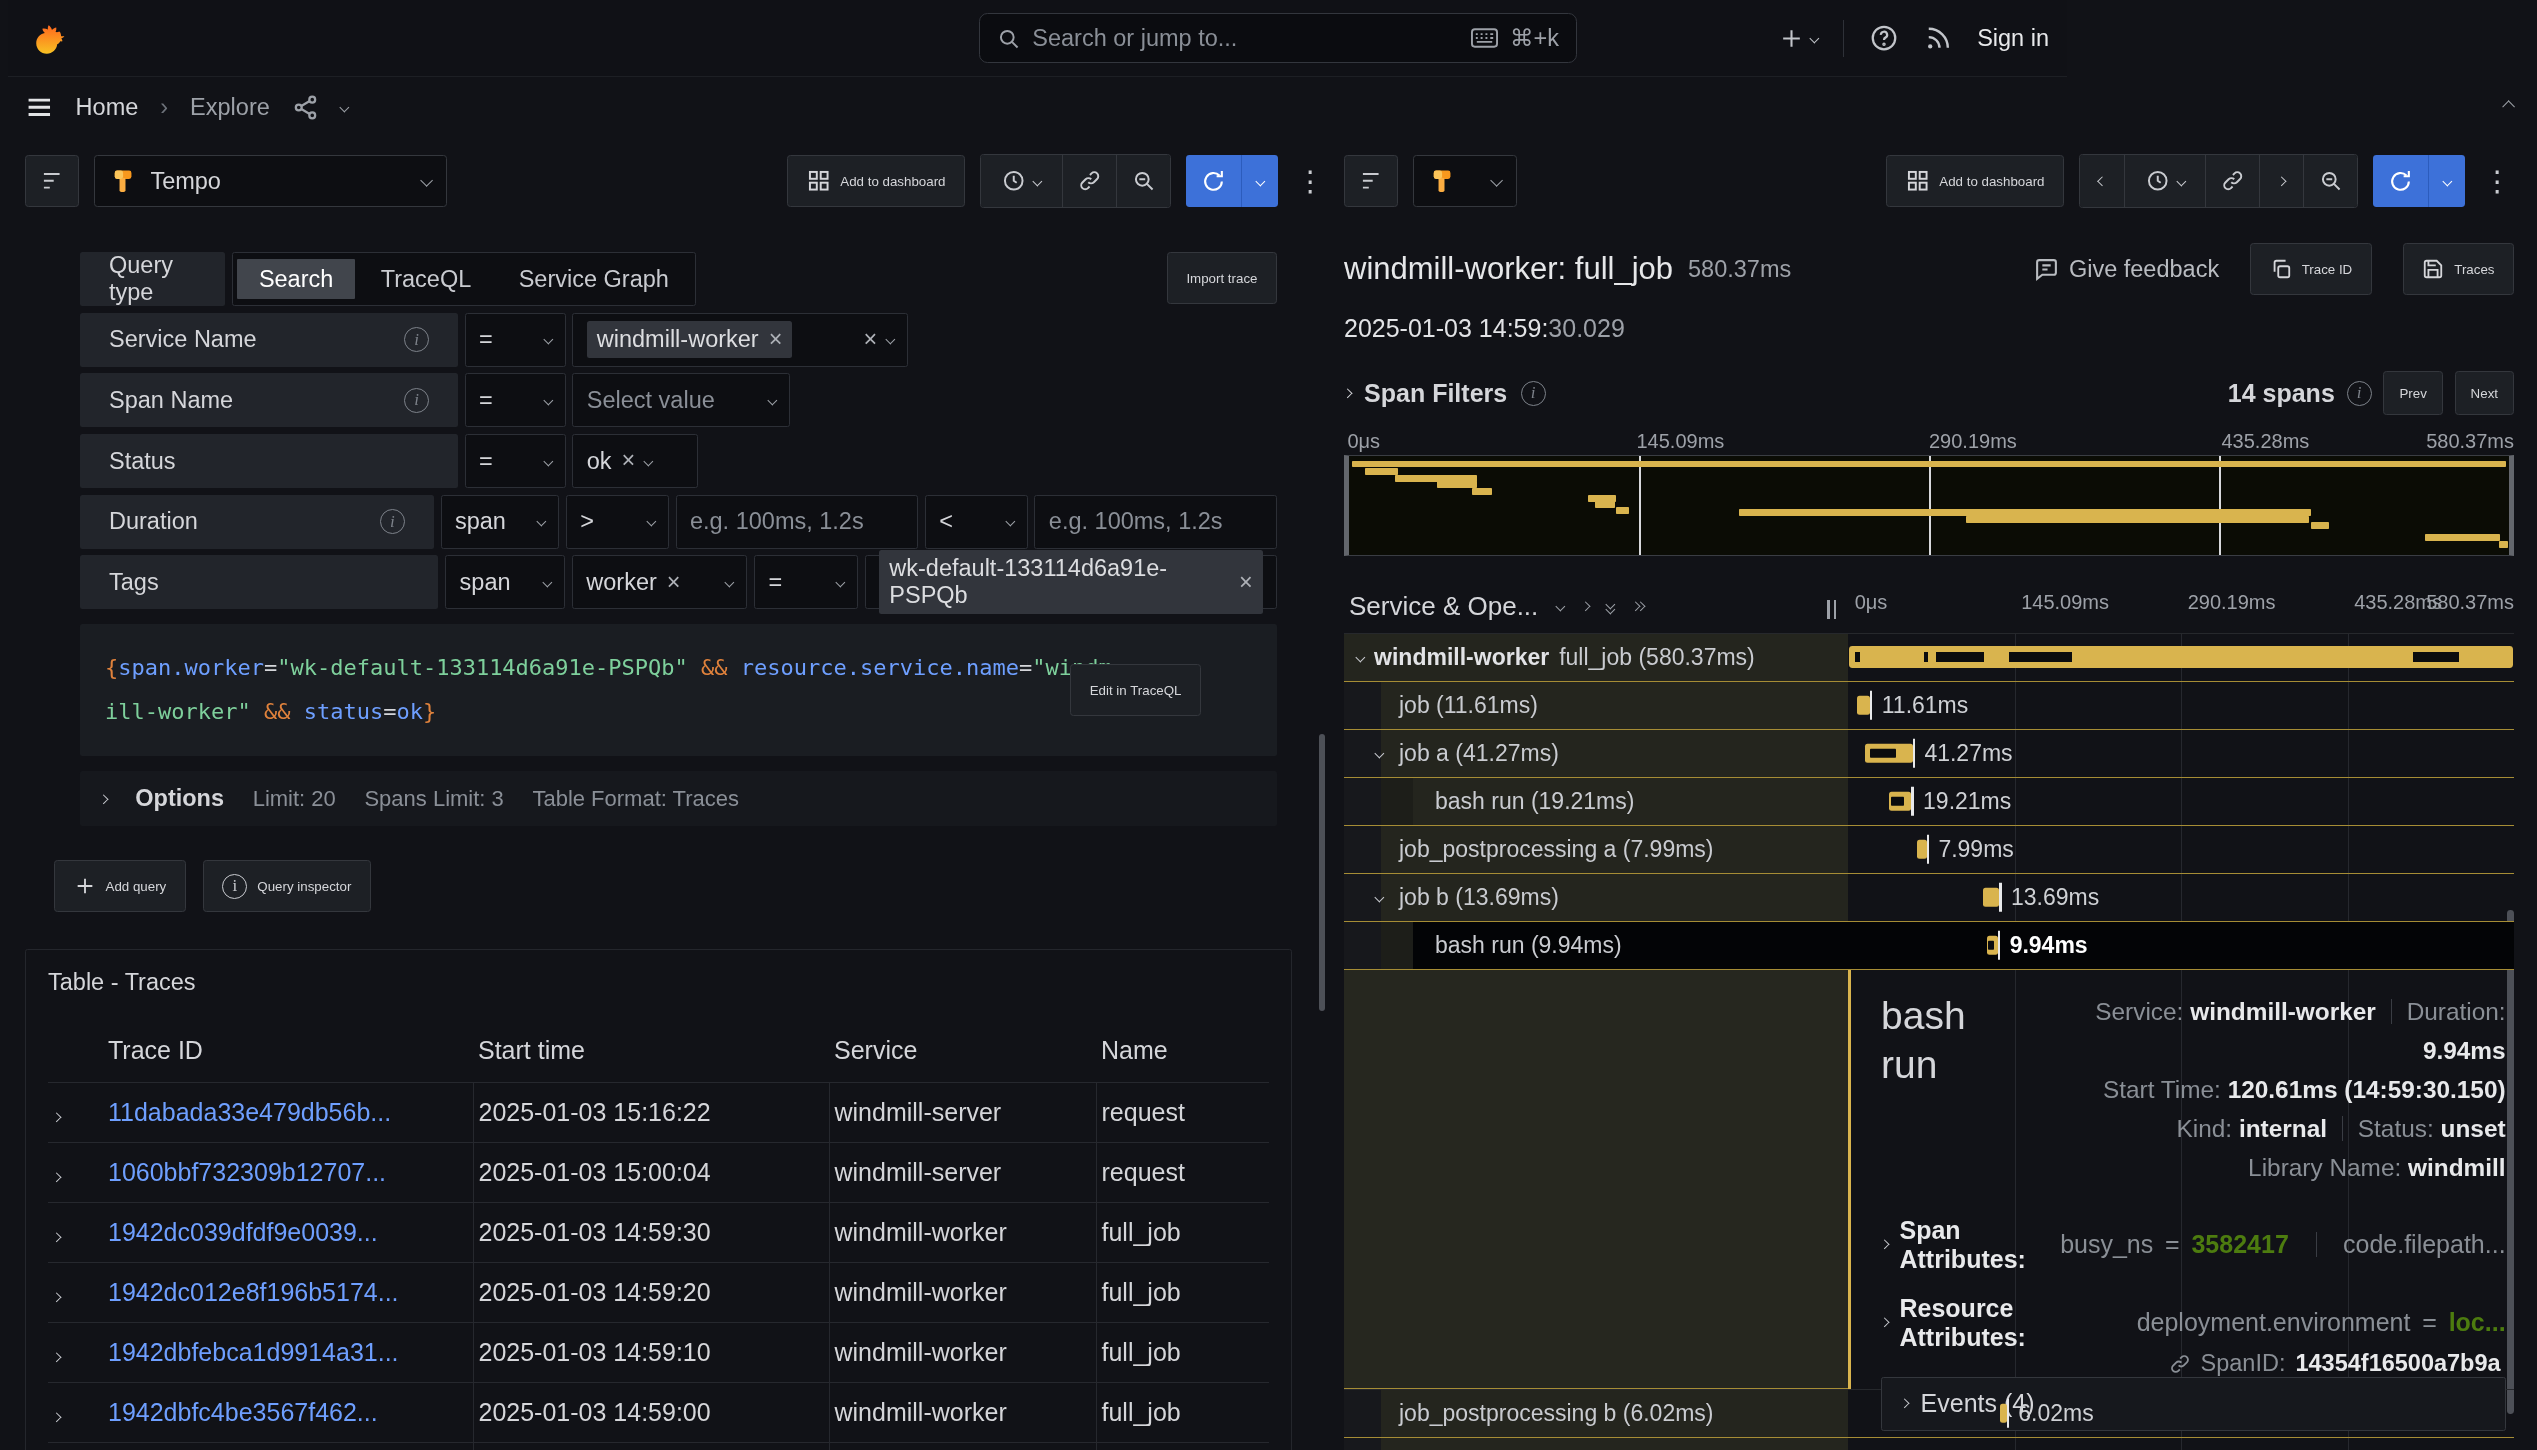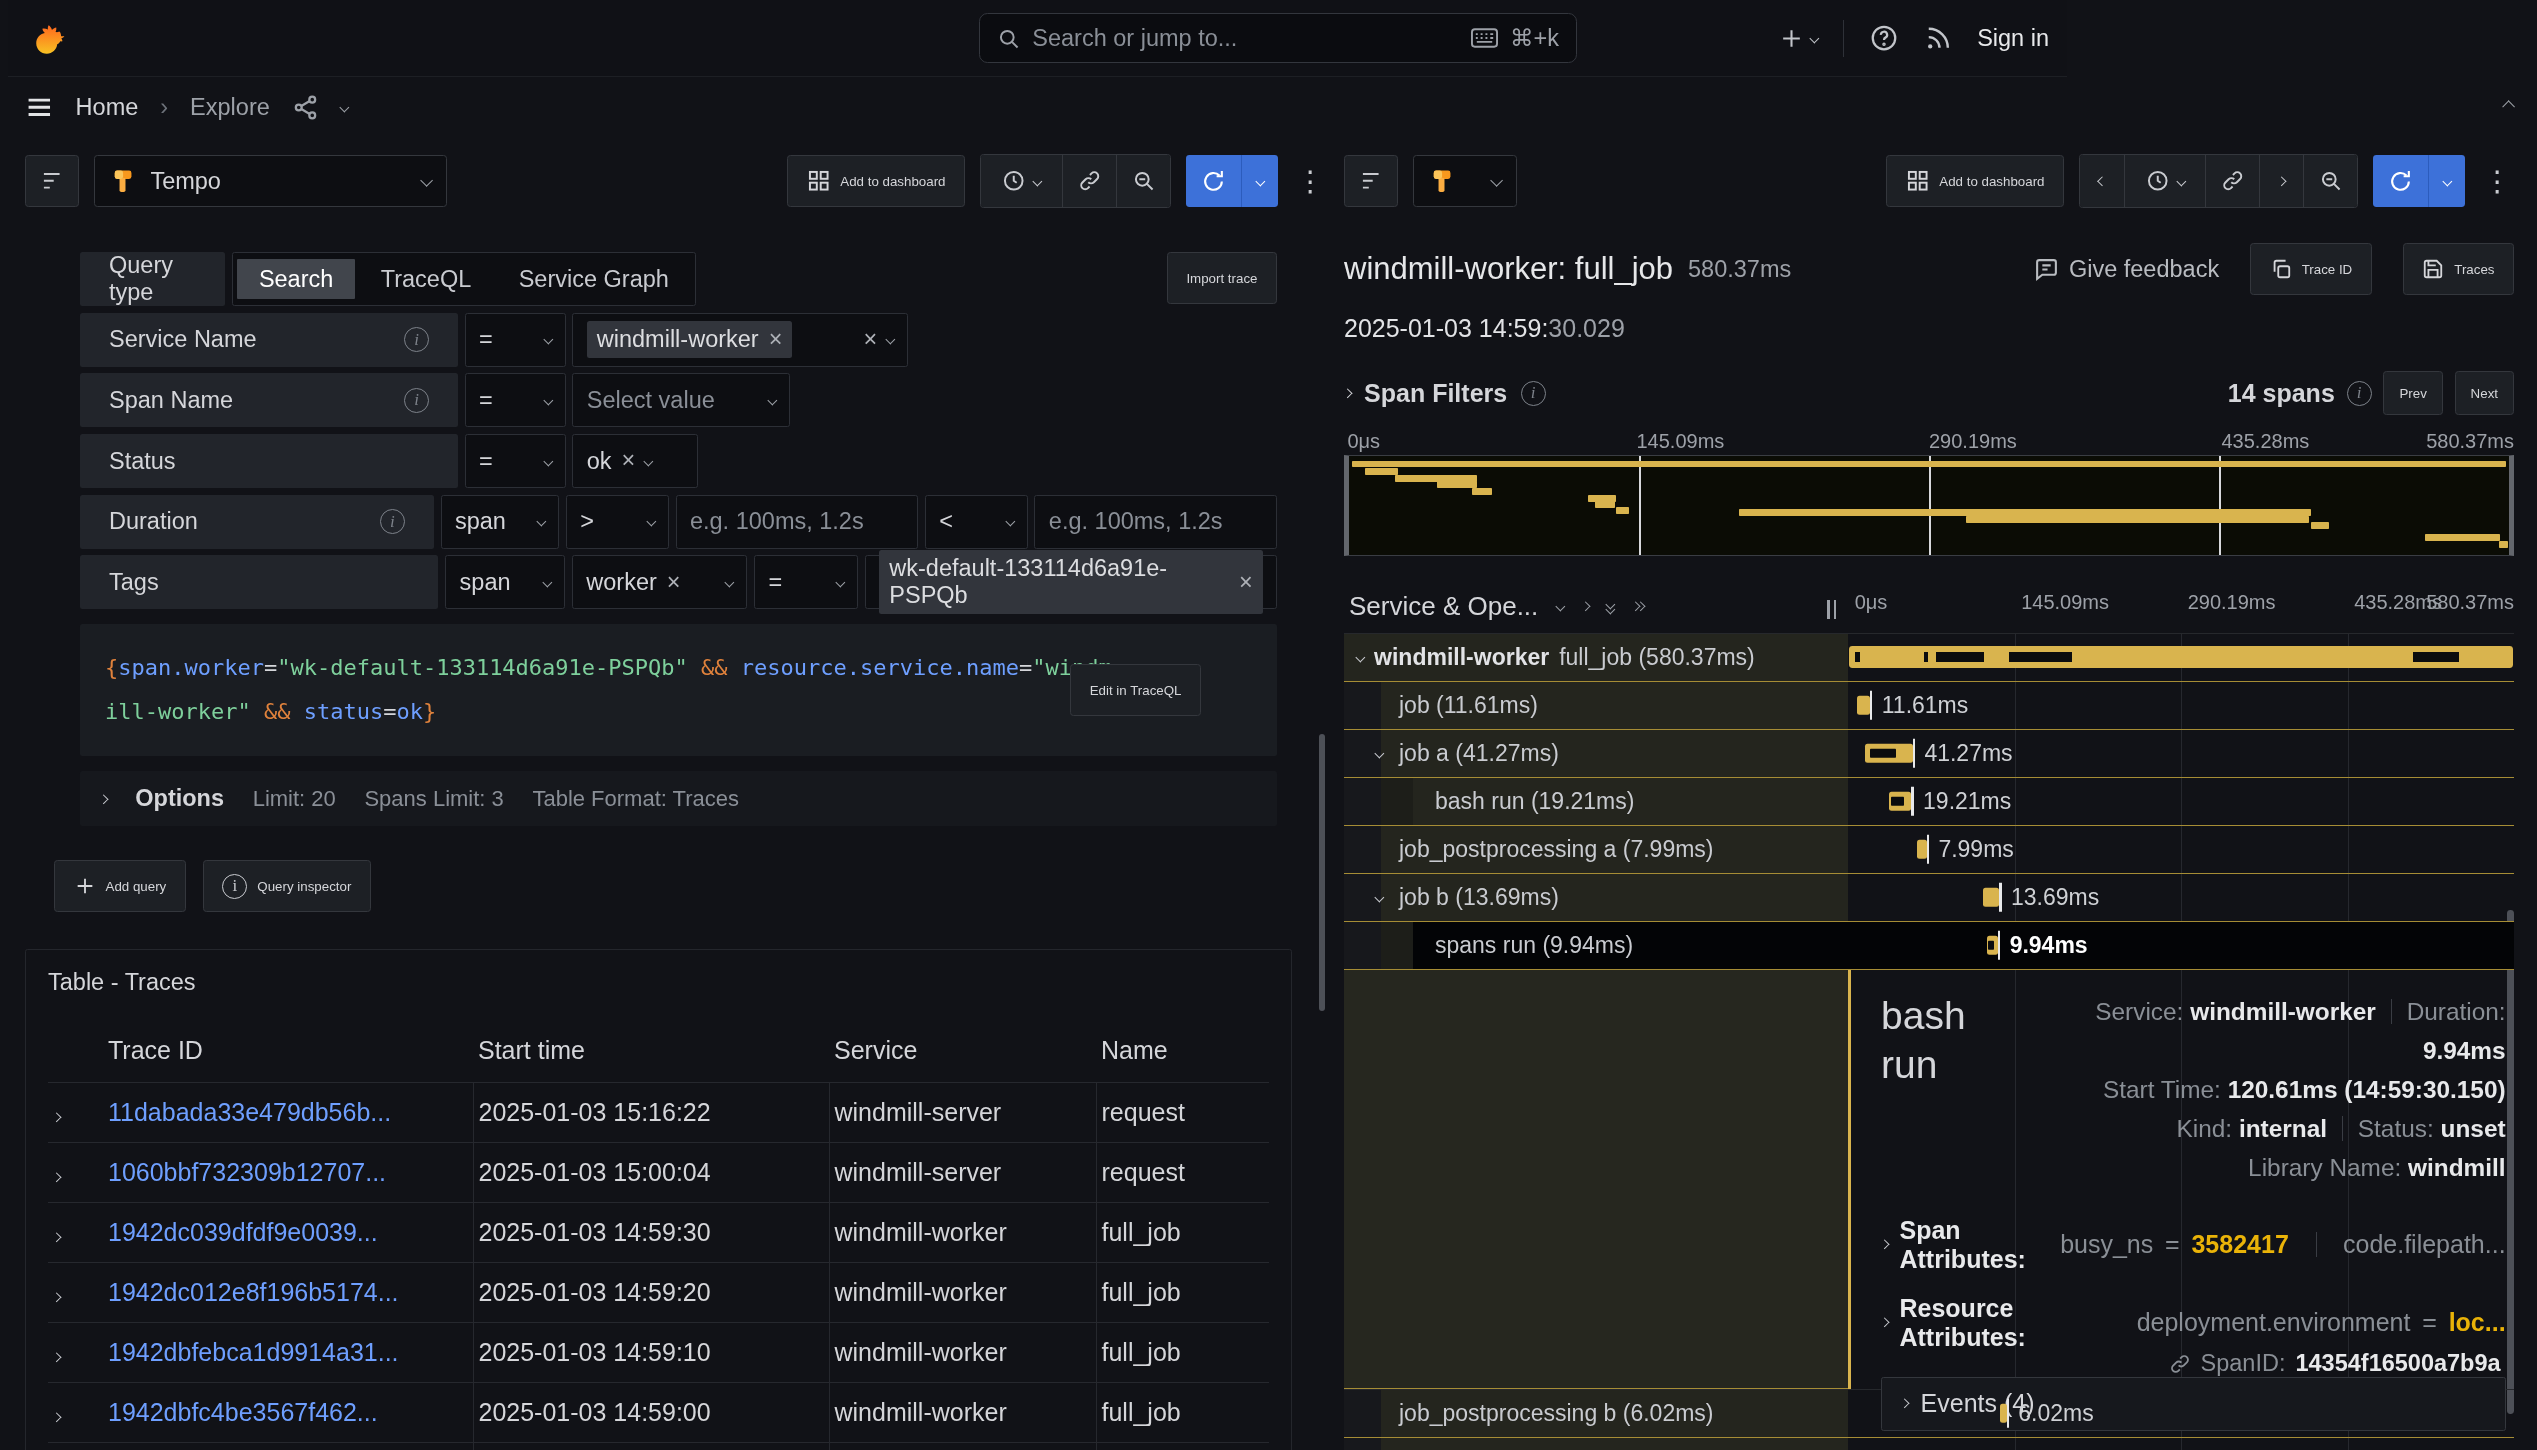--- a/index.html
+++ b/index.html
@@ -136,21 +136,21 @@
   .detail{display:flex;height:420px;border-bottom:0.8px solid #26282c;position:relative;z-index:1}
   .detail .lcell{width:504px;background:#26271f;border-bottom:0.8px solid var(--yellowdim);flex:none}
   .detail .dwrap{flex:1;border-left:3.4px solid var(--yellow);padding:22px 8.4px 0 30px;position:relative}
   .dtop{display:flex}
   .dtitle{font-size:39px;color:#d5d6da;width:160px;line-height:1.25}
   .dmeta{margin-left:auto;text-align:right;font-size:24.4px;line-height:39px;color:#8a8f96}
   .dmeta b{color:#e8e9eb;font-weight:700}
   .dsep{display:inline-block;width:0.8px;height:25px;background:#3a3d44;margin:0 15px;vertical-align:-4.2px}
   .attr{display:flex;align-items:center;gap:11.8px;font-size:25px;margin-top:28.6px;color:#8a8f96}
   .attr .cv{color:#c9cbd0}
-  .attr b{color:#eab308}
+  .attr b{color:#4d7c0f}
   .attr .hd{font-weight:700;color:#e8e9eb}
   .eventsbox{margin-top:25px;border:0.8px solid #34373d;border-radius:2.5px;height:54px;display:flex;align-items:center;gap:13.4px;padding:0 18.5px;font-size:25px;color:#d5d6da;background:#16181d}
   .spanid{position:absolute;right:13.4px;bottom:11.8px;display:flex;align-items:center;gap:10px;color:#8a8f96;font-size:23.5px}
   .spanid b{color:#e8e9eb}
   .scrollthumb{position:absolute;width:6.7px;border-radius:3.4px;background:#4d5057}
   .tempoicon{width:28.6px;height:28.6px}
 </style>
 </head>
 <body>
 
@@ -738,21 +738,21 @@
           <span>job b (13.69ms)</span>
         </div>
       <div class="track">
           <div class="sbar tick" style="left: 20.3%; width: 2.4%;"></div>
         <span class="barlab" style="left: calc(22.7%);">13.69ms</span>
         </div>
     </div>
 
     <div class="trow ind2 sel">
       <div class="lab">
-          <span>spans run (9.94ms)</span>
+          <span>bash run (9.94ms)</span>
         </div>
       <div class="track">
           <div class="sbar tick stripe" style="left: 20.8%; width: 1.7%;"></div>
         <span class="barlab" style="left: calc(22.5%);">9.94ms</span>
         </div>
     </div>
 
     <div class="detail">
       <div class="lcell"></div>
       <div class="dwrap">

